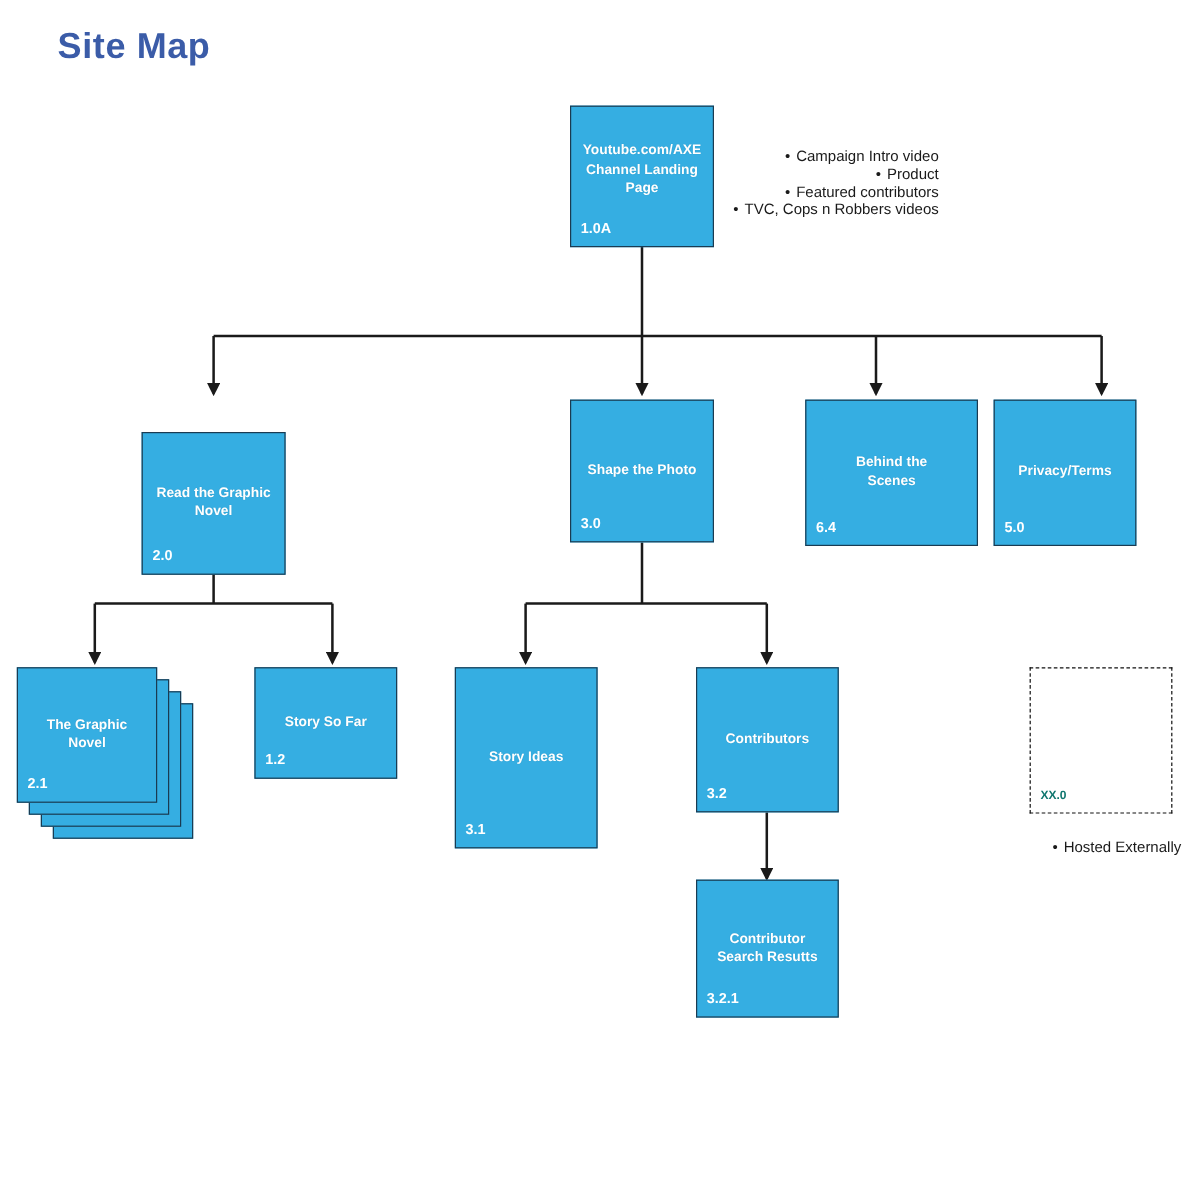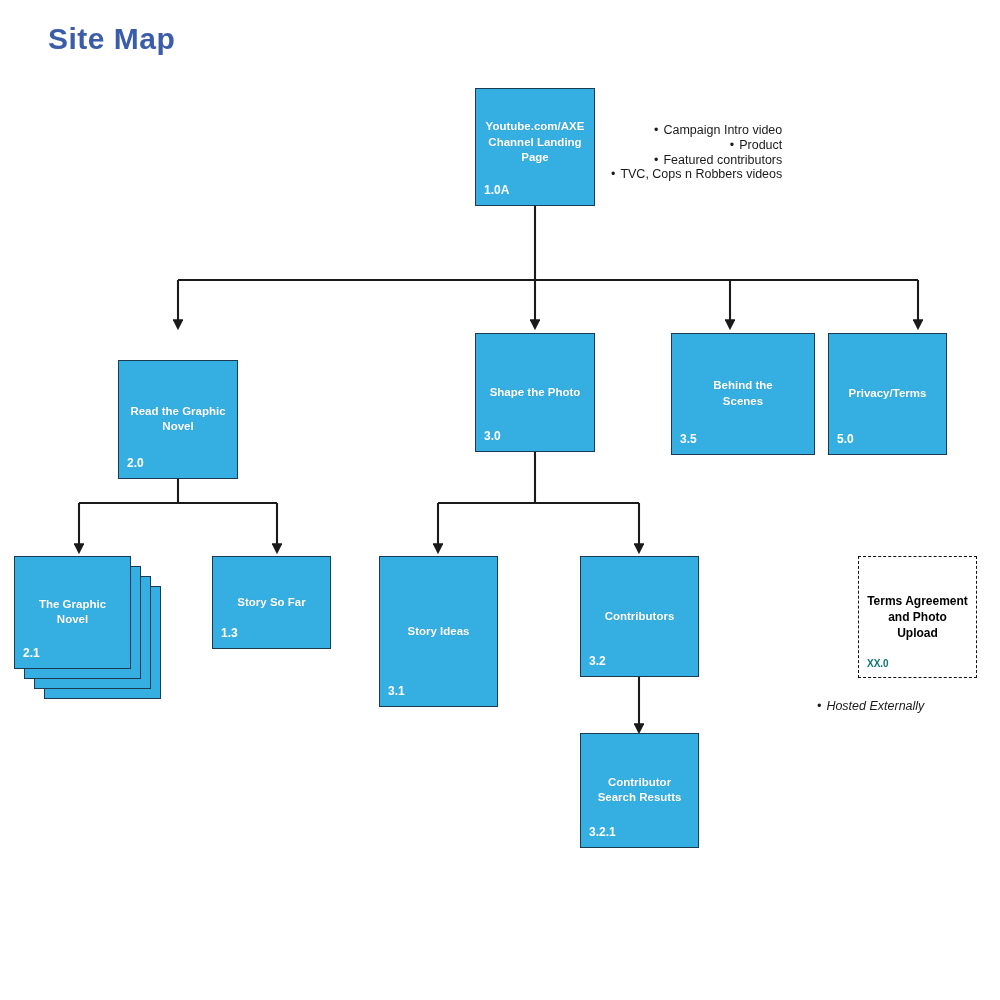--- a/index.html
+++ b/index.html
@@ -181,61 +181,59 @@
   </div>
 
   <div class="node" style="left:475px; top:333px; width:120px; height:119px;">
     <div class="node-label">Shape the Photo</div>
     <div class="node-id">3.0</div>
   </div>
 
   <div class="node" style="left:671px; top:333px; width:144px; height:122px;">
     <div class="node-label">Behind the
 Scenes</div>
-    <div class="node-id">3.5</div>
+    <div class="node-id">6.4</div>
   </div>
 
   <div class="node" style="left:828px; top:333px; width:119px; height:122px;">
     <div class="node-label">Privacy/Terms</div>
     <div class="node-id">5.0</div>
   </div>
 
   <div class="stack-wrap" style="left:14px; top:556px; width:155px; height:145px;">
     <div class="stack-layer" style="left:30px; top:30px; width:117px; height:113px;"></div>
     <div class="stack-layer" style="left:20px; top:20px; width:117px; height:113px;"></div>
     <div class="stack-layer" style="left:10px; top:10px; width:117px; height:113px;"></div>
     <div class="node" style="left:0px; top:0px; width:117px; height:113px;">
       <div class="node-label">The Graphic
 Novel</div>
       <div class="node-id">2.1</div>
     </div>
   </div>
 
   <div class="node" style="left:212px; top:556px; width:119px; height:93px;">
     <div class="node-label">Story So Far</div>
-    <div class="node-id">1.3</div>
+    <div class="node-id">1.2</div>
   </div>
 
   <div class="node" style="left:379px; top:556px; width:119px; height:151px;">
     <div class="node-label">Story Ideas</div>
     <div class="node-id">3.1</div>
   </div>
 
   <div class="node" style="left:580px; top:556px; width:119px; height:121px;">
     <div class="node-label">Contributors</div>
     <div class="node-id">3.2</div>
   </div>
 
   <div class="node dashed" style="left:858px; top:556px; width:119px; height:122px;">
-    <div class="node-label">Terms Agreement
-and Photo Upload</div>
     <div class="node-id">XX.0</div>
   </div>
 
-  <div class="bullets" style="left:817px; top:699px;font-style:italic;">
+  <div class="bullets" style="left:877px; top:699px;">
     <div class="bullet-item">Hosted Externally</div>
   </div>
 
   <div class="node" style="left:580px; top:733px; width:119px; height:115px;">
     <div class="node-label">Contributor
 Search Resutts</div>
     <div class="node-id">3.2.1</div>
   </div>
 
 </div>

